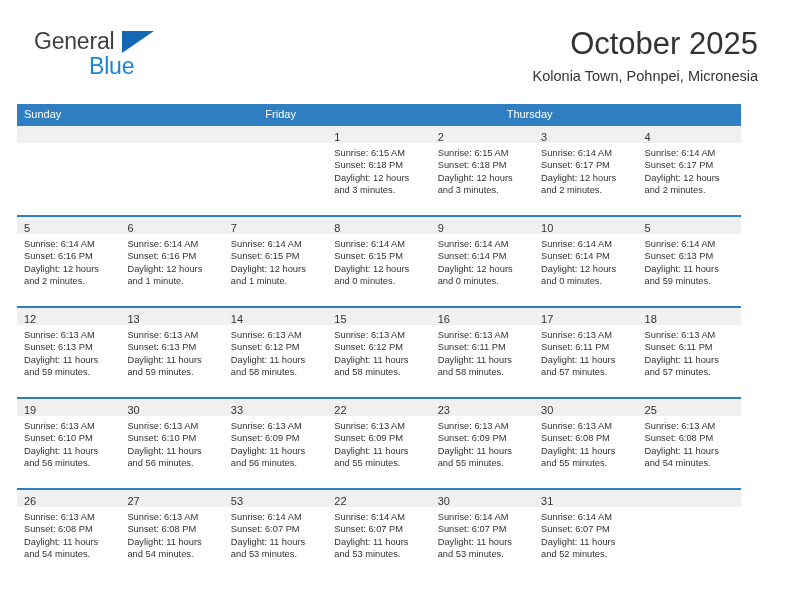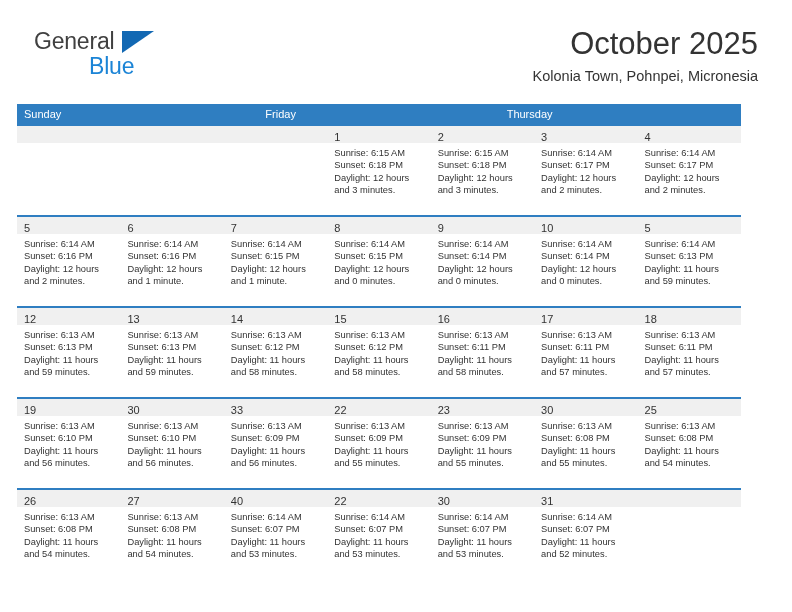--- a/index.html
+++ b/index.html
@@ -431,21 +431,21 @@
           <div class="day">
             <div class="day-num-bar"><span class="day-num">27</span></div>
             <div class="day-body">
               <div class="day-line">Sunrise: 6:13 AM</div>
               <div class="day-line">Sunset: 6:08 PM</div>
               <div class="day-line">Daylight: 11 hours</div>
               <div class="day-line">and 54 minutes.</div>
             </div>
           </div>
           <div class="day">
-            <div class="day-num-bar"><span class="day-num">40</span></div>
+            <div class="day-num-bar"><span class="day-num">53</span></div>
             <div class="day-body">
               <div class="day-line">Sunrise: 6:14 AM</div>
               <div class="day-line">Sunset: 6:07 PM</div>
               <div class="day-line">Daylight: 11 hours</div>
               <div class="day-line">and 53 minutes.</div>
             </div>
           </div>
           <div class="day">
             <div class="day-num-bar"><span class="day-num">22</span></div>
             <div class="day-body">

